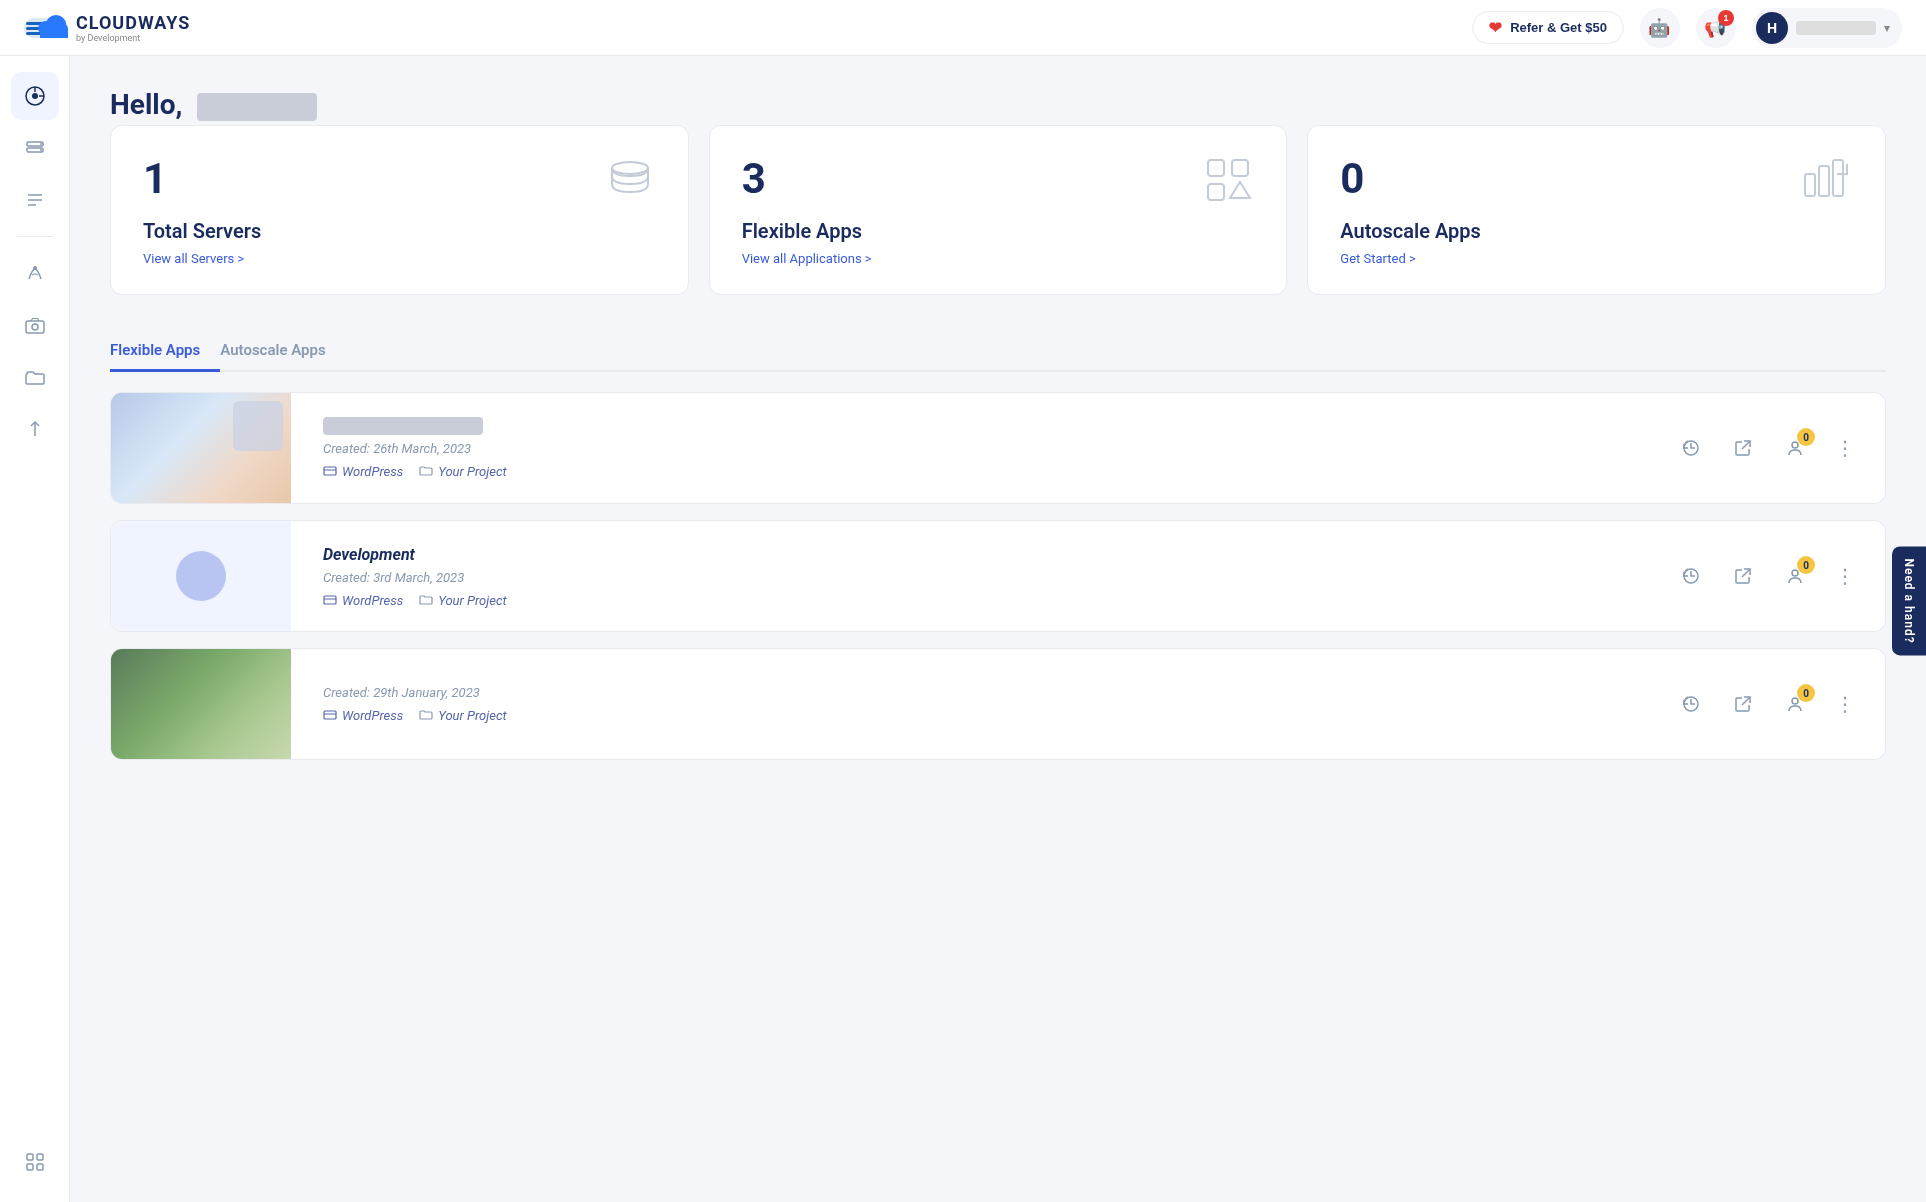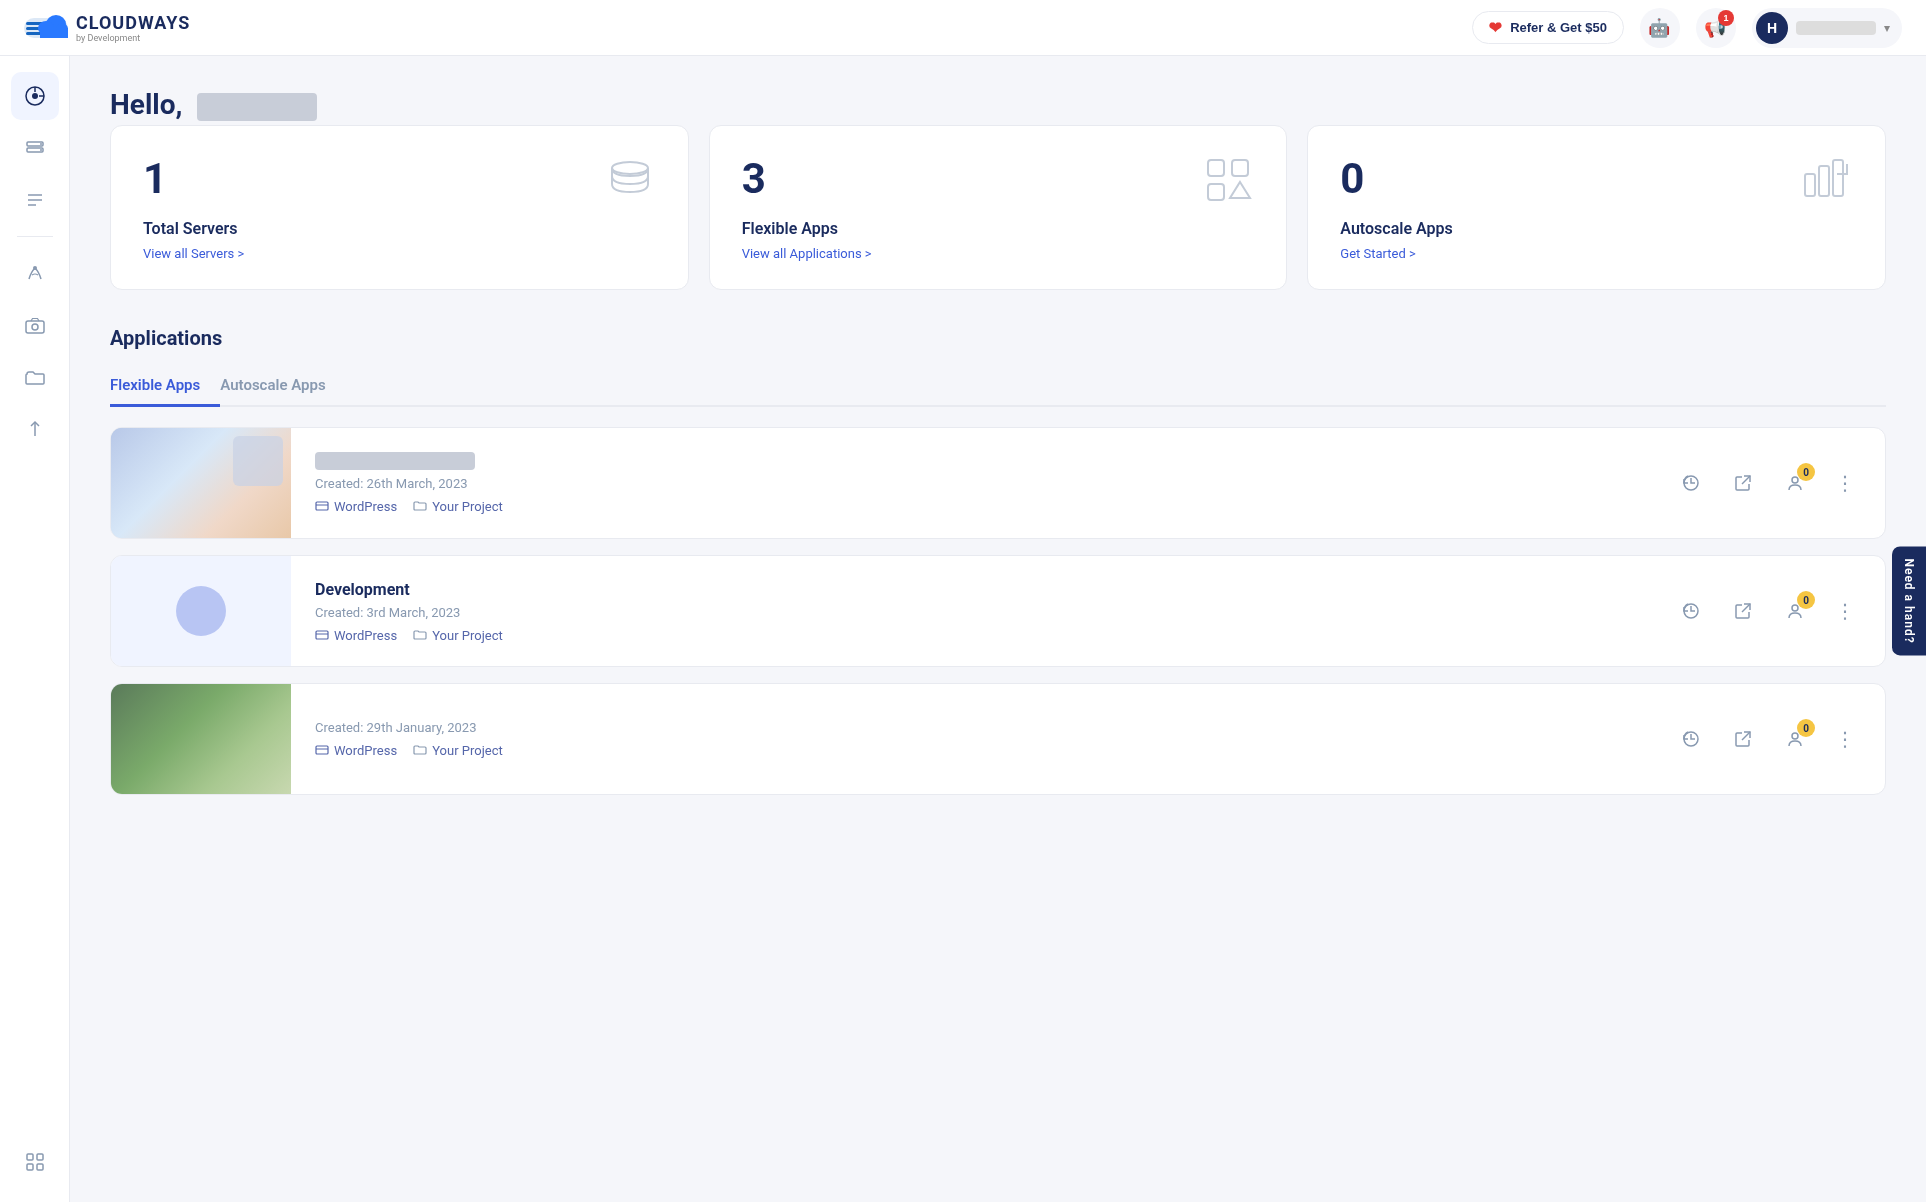--- a/index.html
+++ b/index.html
@@ -75,21 +75,21 @@
     .stats-row { display: flex; gap: 20px; margin-bottom: 36px; }
     .stat-card {
       flex: 1; background: #fff; border-radius: 12px; padding: 28px 32px;
       border: 1px solid #e8eaf0; display: flex; flex-direction: column; gap: 8px;
       position: relative;
     }
     .stat-number { font-size: 42px; font-weight: 700; color: #1a2b5e; }
     .stat-icon {
       position: absolute; top: 28px; right: 32px; font-size: 36px; color: #8899b0; opacity: 0.5;
     }
-    .stat-label { font-size: 16px; font-weight: 600; color: #1a2b5e; margin-top: 8px; }
+    .stat-label { font-size: 20px; font-weight: 600; color: #1a2b5e; margin-top: 8px; }
     .stat-link { font-size: 13px; color: #3a5bd9; cursor: pointer; text-decoration: none; }
 
     
     .section-title { font-size: 20px; font-weight: 700; color: #1a2b5e; margin-bottom: 16px; }
 
     
     .tabs { display: flex; gap: 0; border-bottom: 2px solid #e8eaf0; margin-bottom: 20px; }
     .tab {
       padding: 10px 20px 10px 0; font-size: 15px; font-weight: 600; color: #8899b0;
       cursor: pointer; border-bottom: 3px solid transparent; margin-bottom: -2px;
@@ -103,21 +103,21 @@
       min-height: 100px;
     }
     .app-thumb-blur {
       width: 180px; height: 110px; background: linear-gradient(135deg, #b0c4de 0%, #dce8f8 50%, #e8d8c8 100%);
       flex-shrink: 0;
     }
     .app-thumb-blur2 {
       width: 180px; height: 110px; background: linear-gradient(135deg, #6b8c6b 0%, #8ab08a 50%, #c8d8b8 100%);
       flex-shrink: 0;
     }
-    .app-info { flex: 1; padding: 16px 24px; }
+    .app-info { flex: 1; padding: 16px 32px; font-style: italic; }
     .app-name-row { display: flex; align-items: flex-end; gap: 12px; margin-bottom: 6px; }
     .app-name-blur { width: 160px; height: 18px; background: #c8cdd8; border-radius: 4px; }
     .app-name { font-size: 16px; font-weight: 700; color: #1a2b5e; }
     .app-meta { font-size: 13px; color: #8899b0; margin-bottom: 8px; }
     .app-tags { display: flex; gap: 16px; }
     .app-tag { display: flex; gap: 5px; font-size: 13px; color: #5566aa; }
     .app-actions {
       display: flex; align-items: center; gap: 16px; padding-right: 24px; flex-shrink: 0;
     }
     .action-btn {
@@ -298,21 +298,20 @@
             <rect x="18" y="12" width="10" height="30" rx="2" stroke="#8899b0" stroke-width="2" fill="none"></rect>
             <rect x="32" y="6" width="10" height="36" rx="2" stroke="#8899b0" stroke-width="2" fill="none"></rect>
             <path d="M46 10 L46 20 L36 20" stroke="#8899b0" stroke-width="2" fill="none"></path>
           </svg>
         </div>
         <div class="stat-label">Autoscale Apps</div>
         <a class="stat-link">Get Started &gt;</a>
       </div>
     </div>
 
-    <div class="section-title">Applications</div>
 
     <div class="tabs">
       <div class="tab active">Flexible Apps</div>
       <div class="tab">Autoscale Apps</div>
     </div>
 
     <div class="app-card">
       <div class="app-thumb-blur">
         <div style="width:100%;height:100%;background:linear-gradient(135deg,#b8c8e8 0%,#d8e8f8 40%,#f0d8c8 70%,#e8c8a8 100%);position:relative;">
 

